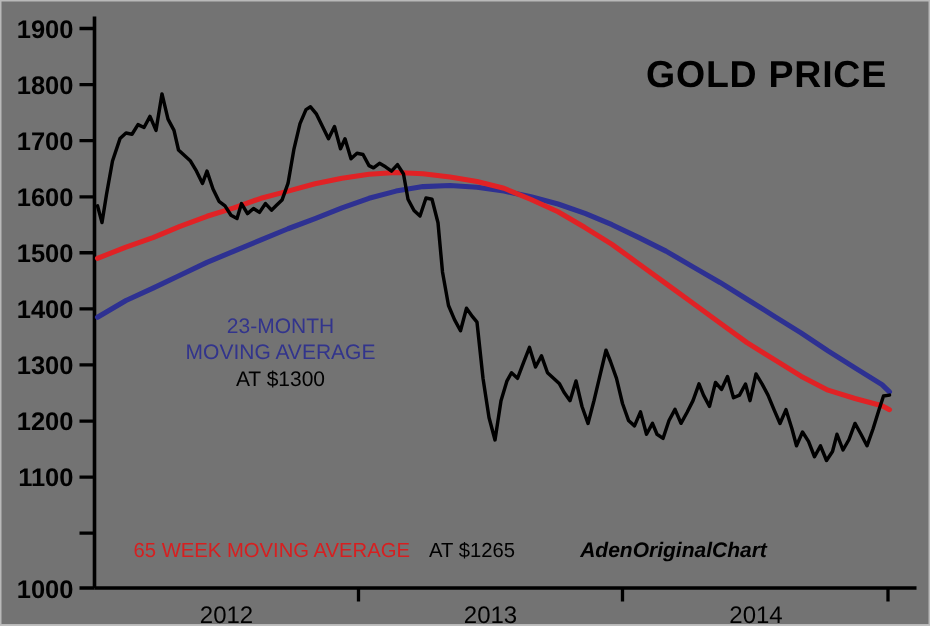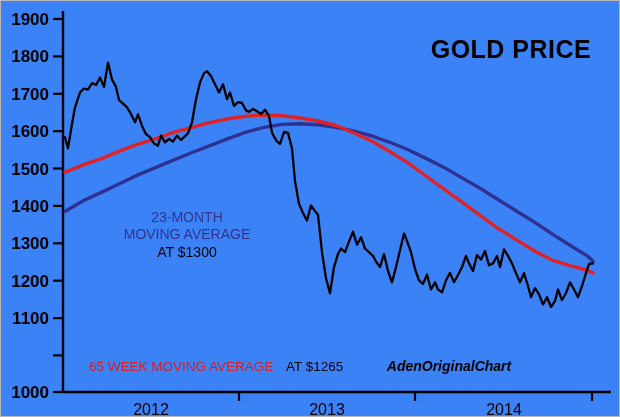--- a/index.html
+++ b/index.html
@@ -1,19 +1,19 @@
 <!DOCTYPE html>
 <html><head>
 <meta charset="utf-8">
 <style>
   html,body{margin:0;padding:0;background:#fff;}
   body{width:620px;height:417px;overflow:hidden;
        font-family:"Liberation Sans", sans-serif;}
   #chart-root{position:relative;width:620px;height:417px;
-       box-sizing:border-box;border:1px solid #b9b9b9;background:#3b82f6;}
+       box-sizing:border-box;border:1px solid #b9b9b9;background:#737373;}
   svg#plot{position:absolute;left:0;top:0;width:620px;height:417px;display:block;}
   .ytick-label{font-size:17px;font-weight:bold;fill:#000;
        font-family:"Liberation Sans", sans-serif;text-anchor:end;}
   .xtick-label{font-size:16px;fill:#000;
        font-family:"Liberation Sans", sans-serif;text-anchor:middle;}
   .chart-title{font-size:25px;font-weight:bold;fill:#000;
        font-family:"Liberation Sans", sans-serif;text-anchor:middle;
        letter-spacing:0.5px;}
   .ann-blue{font-size:14px;fill:#32348c;
        font-family:"Liberation Sans", sans-serif;text-anchor:middle;}

